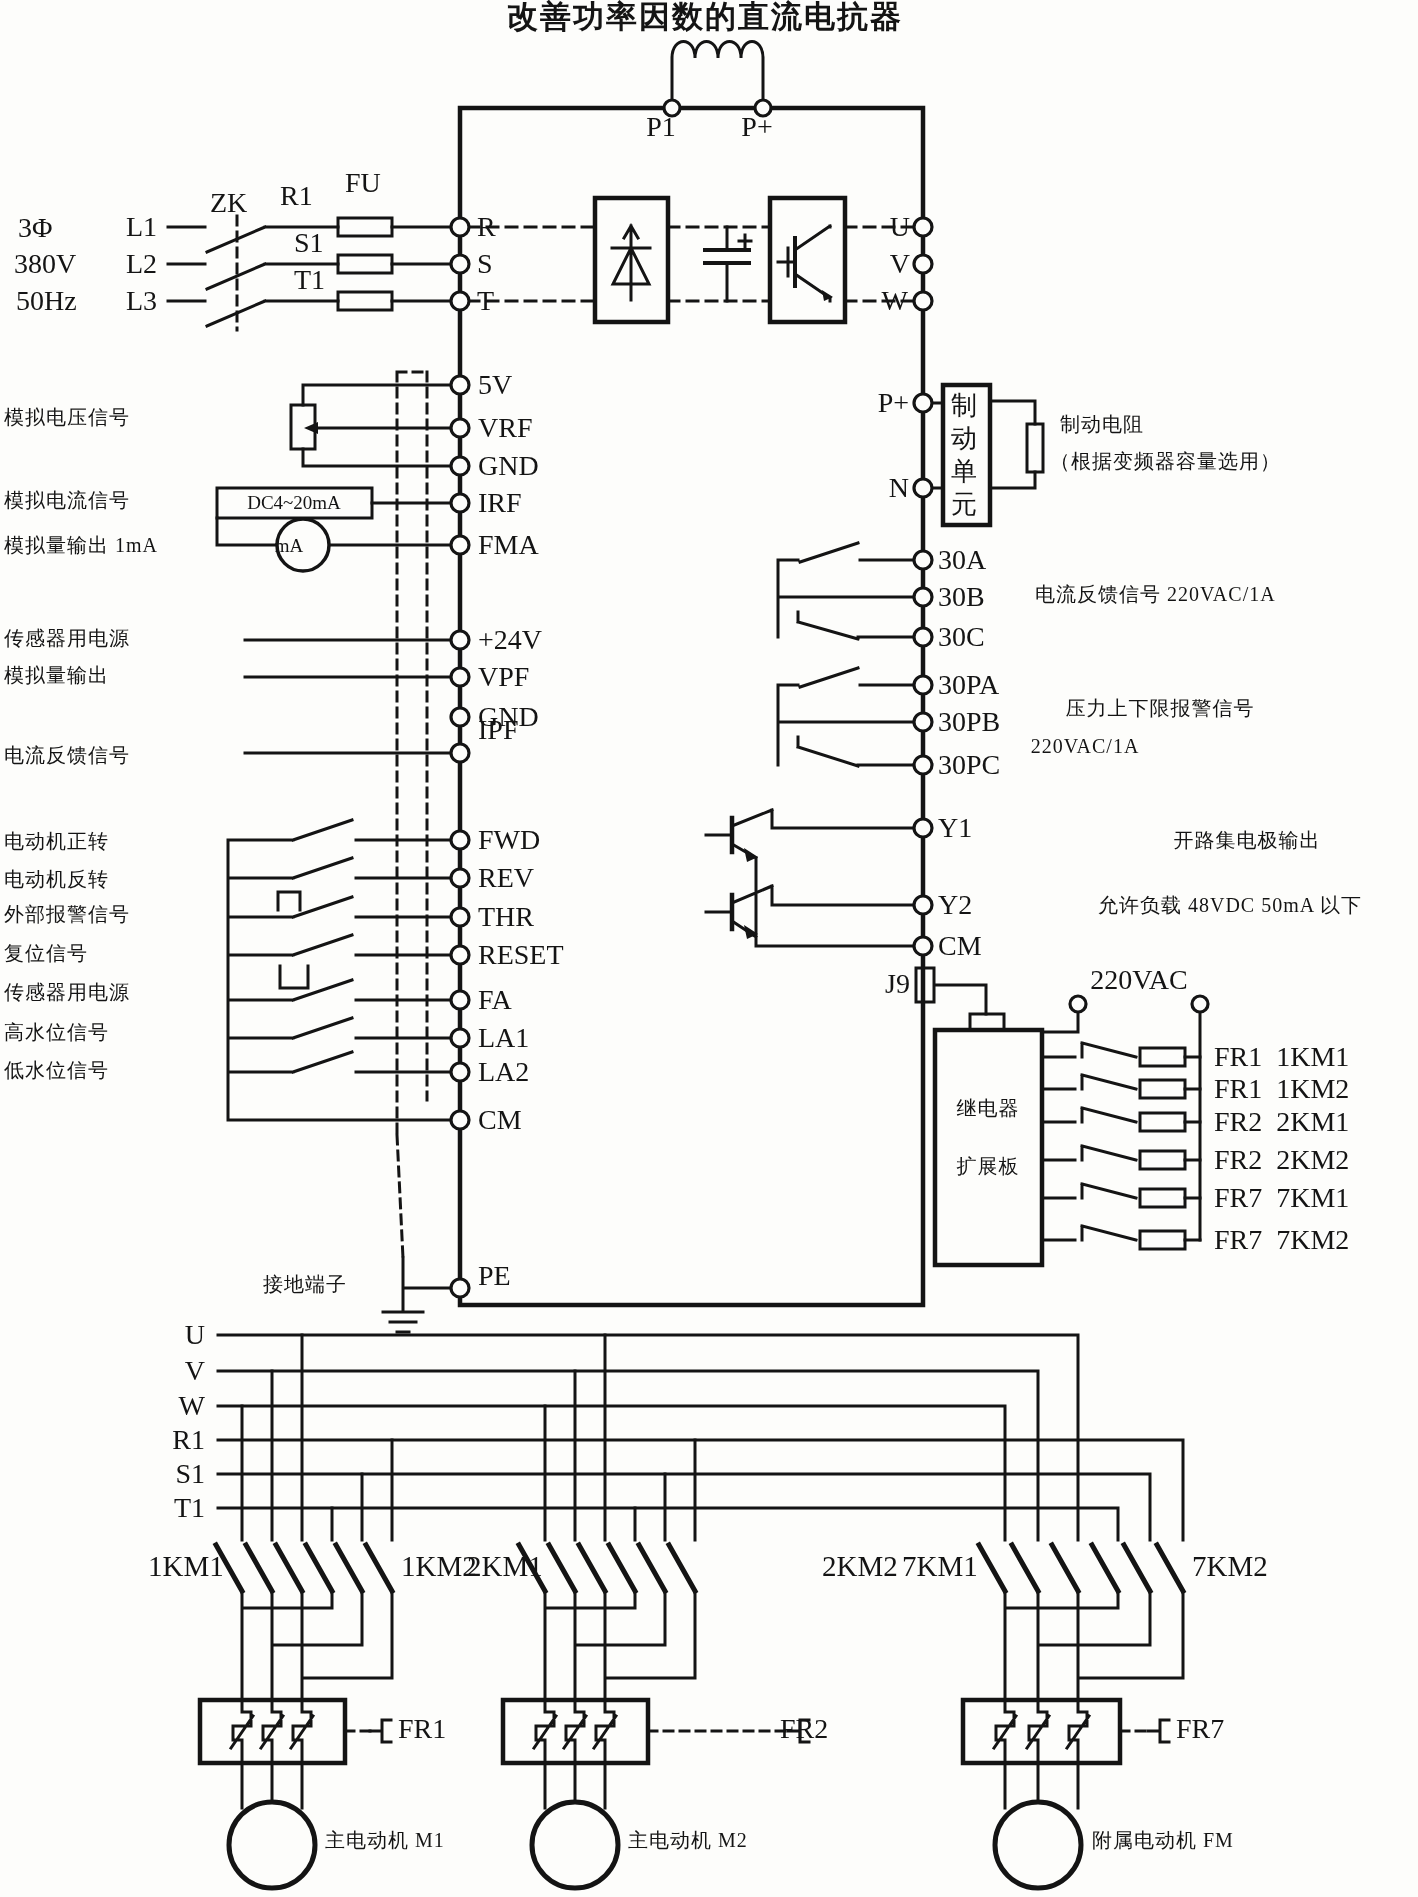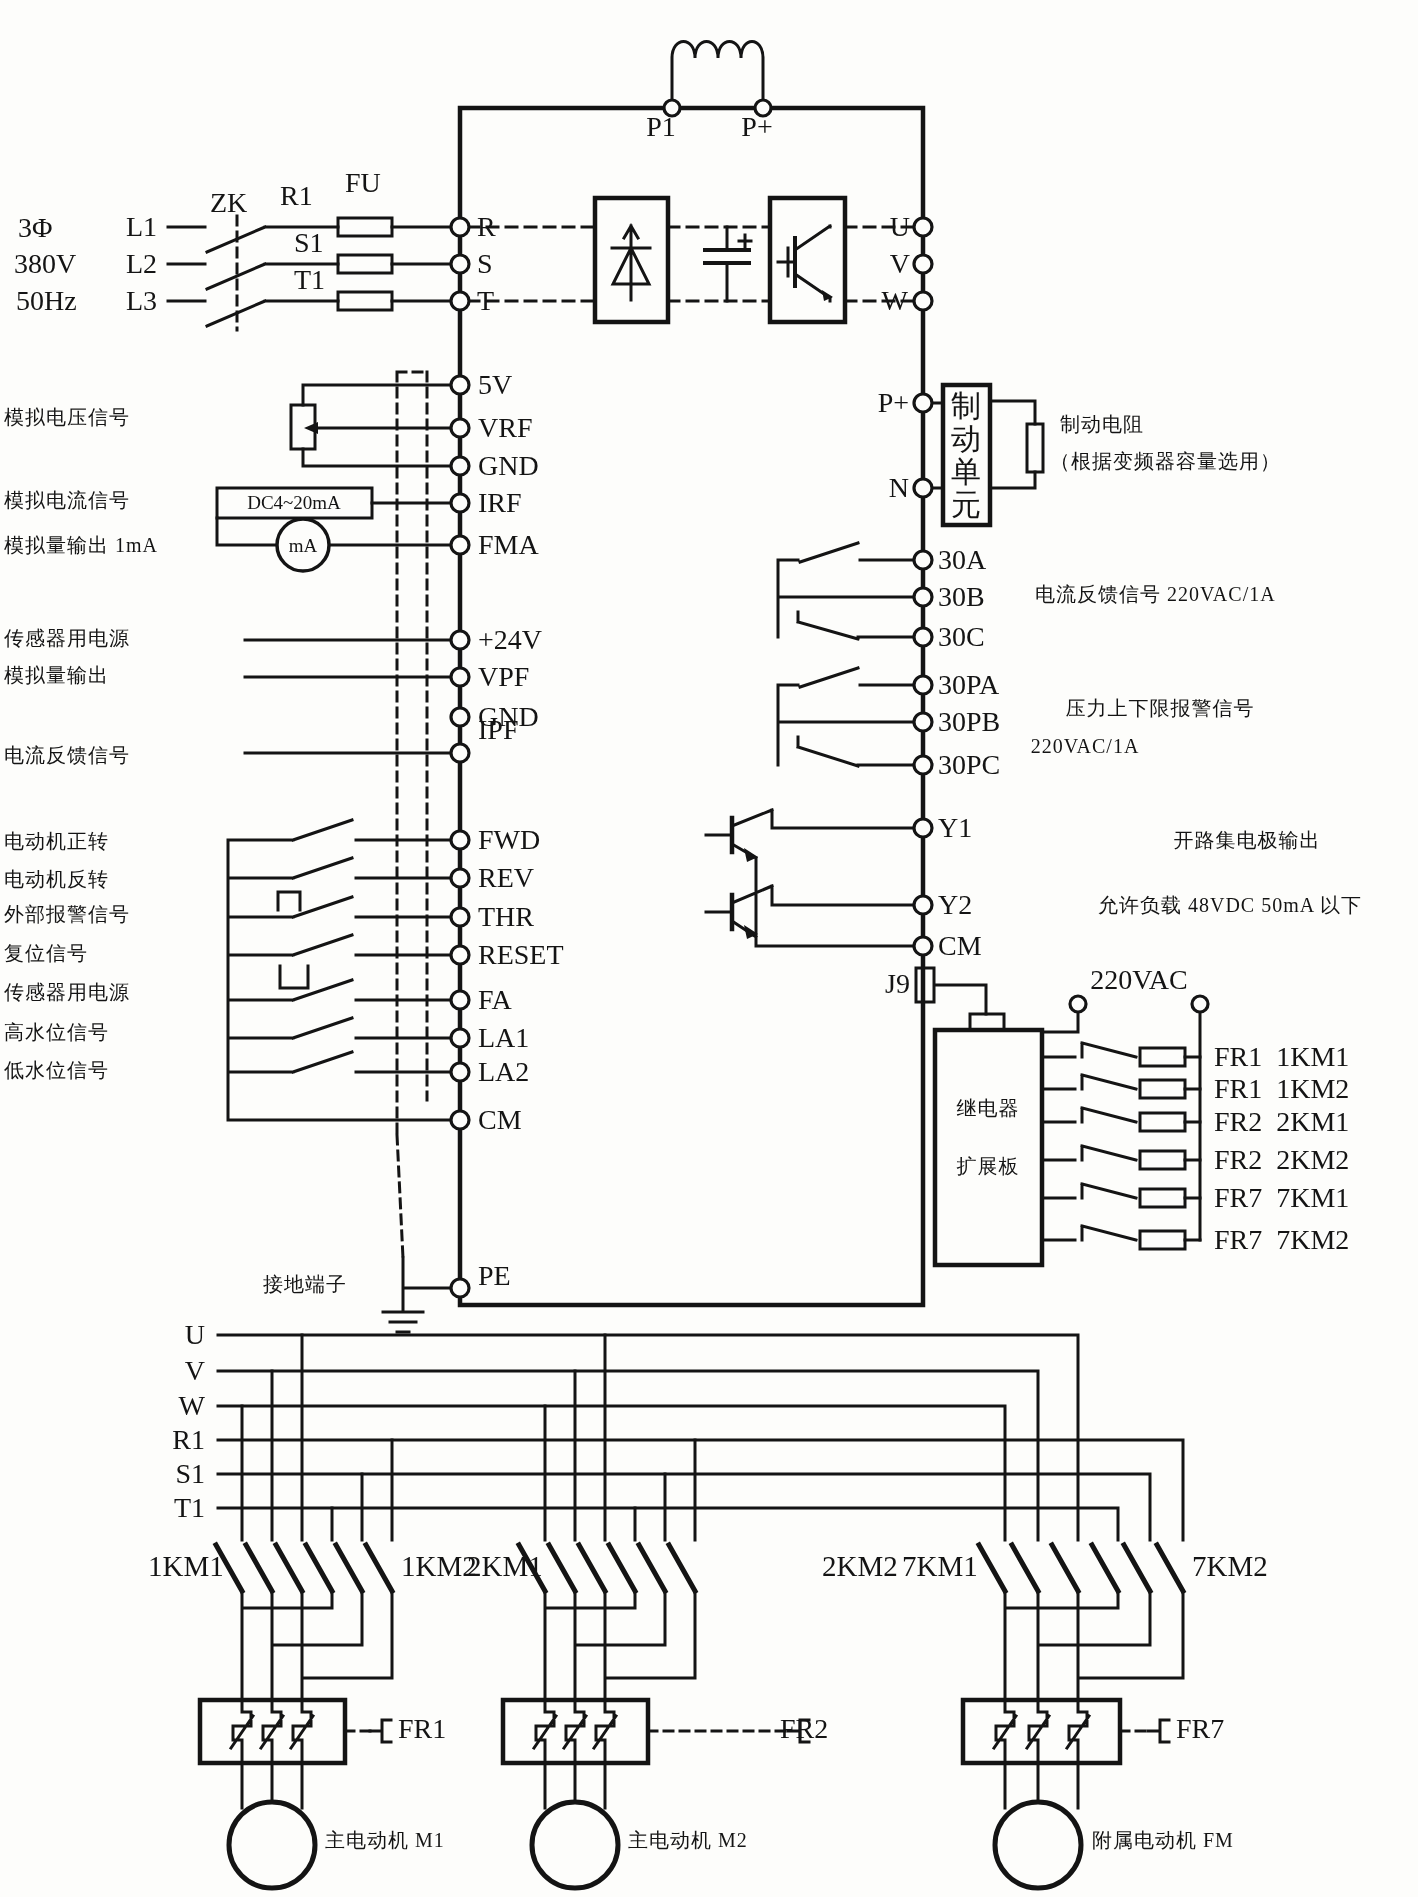--- a/index.html
+++ b/index.html
@@ -7,21 +7,21 @@
         font-family:"Liberation Serif",serif;color:#141414;}
   #wires{position:absolute;left:0;top:0;}
   .lb{position:absolute;transform:translate(0,-50%);font-size:28px;line-height:1.05;
       white-space:pre;color:#141414;}
   .c{transform:translate(-50%,-50%);}
   .r{transform:translate(-100%,-50%);}
   .cn{font-size:20px;letter-spacing:1px;}
   .sm{font-size:19px;}
   .ti{font-size:31px;font-weight:bold;letter-spacing:2px;}
   .km{font-size:29px;}
-  .vert{width:30px;word-break:break-all;text-align:right;line-height:33px;font-size:30px;
+  .vert{width:30px;word-break:break-all;text-align:left;line-height:33px;font-size:26px;
         transform:translate(-50%,-50%);white-space:normal;}
 </style>
 </head>
 <body>
 
 <div id="page">
 
 <svg id="wires" width="1418" height="1897" viewBox="0 0 1418 1897">
   <g stroke="#141414" fill="none" stroke-width="3" stroke-linecap="square">
 
@@ -203,20 +203,21 @@
         <circle cx="923" cy="722" r="9"></circle>
         <circle cx="923" cy="765" r="9"></circle>
     <circle cx="923" cy="828" r="9"></circle>
         <circle cx="923" cy="905" r="9"></circle>
         <circle cx="923" cy="946" r="9"></circle>
     <circle cx="1078" cy="1004" r="8"></circle>
         <circle cx="1200" cy="1004" r="8"></circle>
   </g>
 </svg>
 
+<div class="lb ti c" style="left:705px;top:17px">改善功率因数的直流电抗器</div>
 <div class="lb c" style="left:661px;top:127px">P1</div>
 <div class="lb c" style="left:757px;top:127px">P+</div>
 
 <div class="lb" style="left:18px;top:228px">3Φ</div>
 <div class="lb" style="left:14px;top:264px">380V</div>
 <div class="lb" style="left:16px;top:301px">50Hz</div>
 <div class="lb" style="left:126px;top:227px">L1</div>
 <div class="lb" style="left:126px;top:264px">L2</div>
 <div class="lb" style="left:126px;top:301px">L3</div>
 <div class="lb" style="left:210px;top:203px">ZK</div>
@@ -230,21 +231,21 @@
 <div class="lb r" style="left:910px;top:227px">U</div>
 <div class="lb r" style="left:910px;top:264px">V</div>
 <div class="lb r" style="left:908px;top:301px">W</div>
 
 <div class="lb" style="left:478px;top:385px">5V</div>
 <div class="lb" style="left:478px;top:428px">VRF</div>
 <div class="lb" style="left:478px;top:466px">GND</div>
 <div class="lb" style="left:478px;top:503px">IRF</div>
 <div class="lb" style="left:478px;top:545px">FMA</div>
 <div class="lb sm c" style="left:294px;top:503px">DC4~20mA</div>
-<div class="lb sm c" style="left:303px;top:546px">mA</div>
+<div class="lb sm c" style="left:289px;top:546px">mA</div>
 <div class="lb" style="left:478px;top:640px">+24V</div>
 <div class="lb" style="left:478px;top:677px">VPF</div>
 <div class="lb" style="left:478px;top:717px">GND</div>
 <div class="lb" style="left:478px;top:730px">IPF</div>
 <div class="lb" style="left:478px;top:840px">FWD</div>
 <div class="lb" style="left:478px;top:878px">REV</div>
 <div class="lb" style="left:478px;top:917px">THR</div>
 <div class="lb" style="left:478px;top:955px">RESET</div>
 <div class="lb" style="left:478px;top:1000px">FA</div>
 <div class="lb" style="left:478px;top:1038px">LA1</div>

